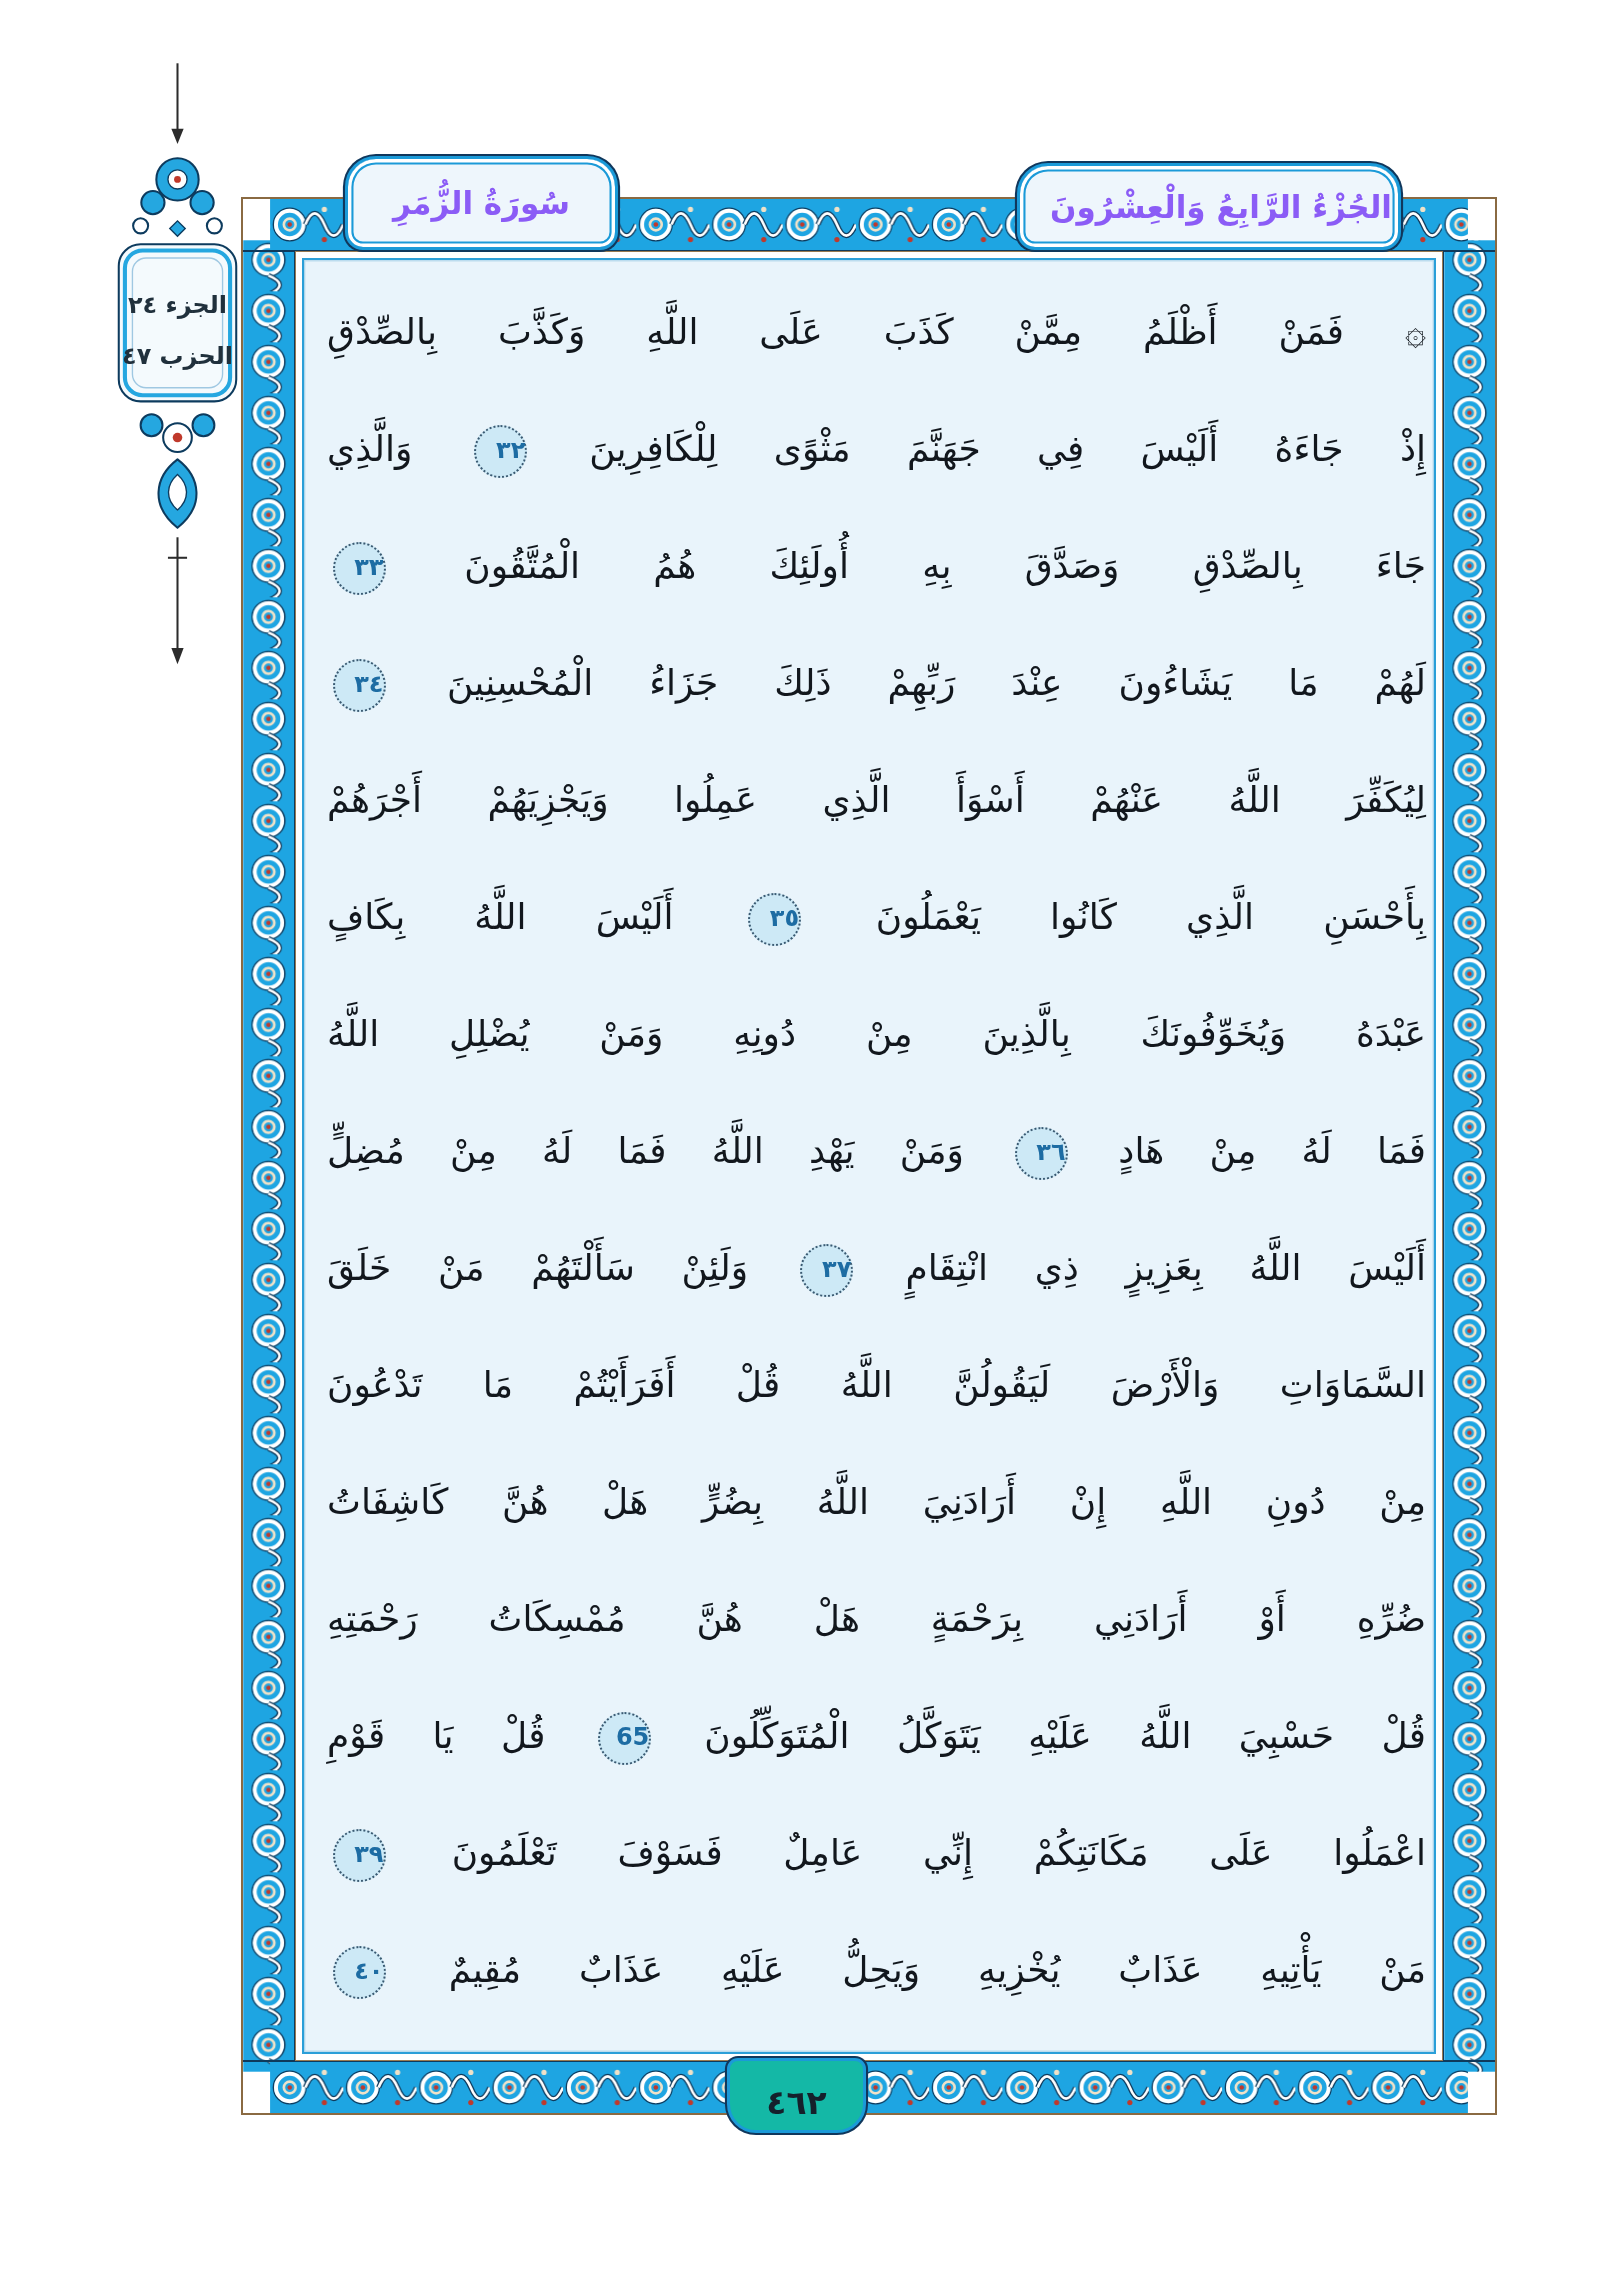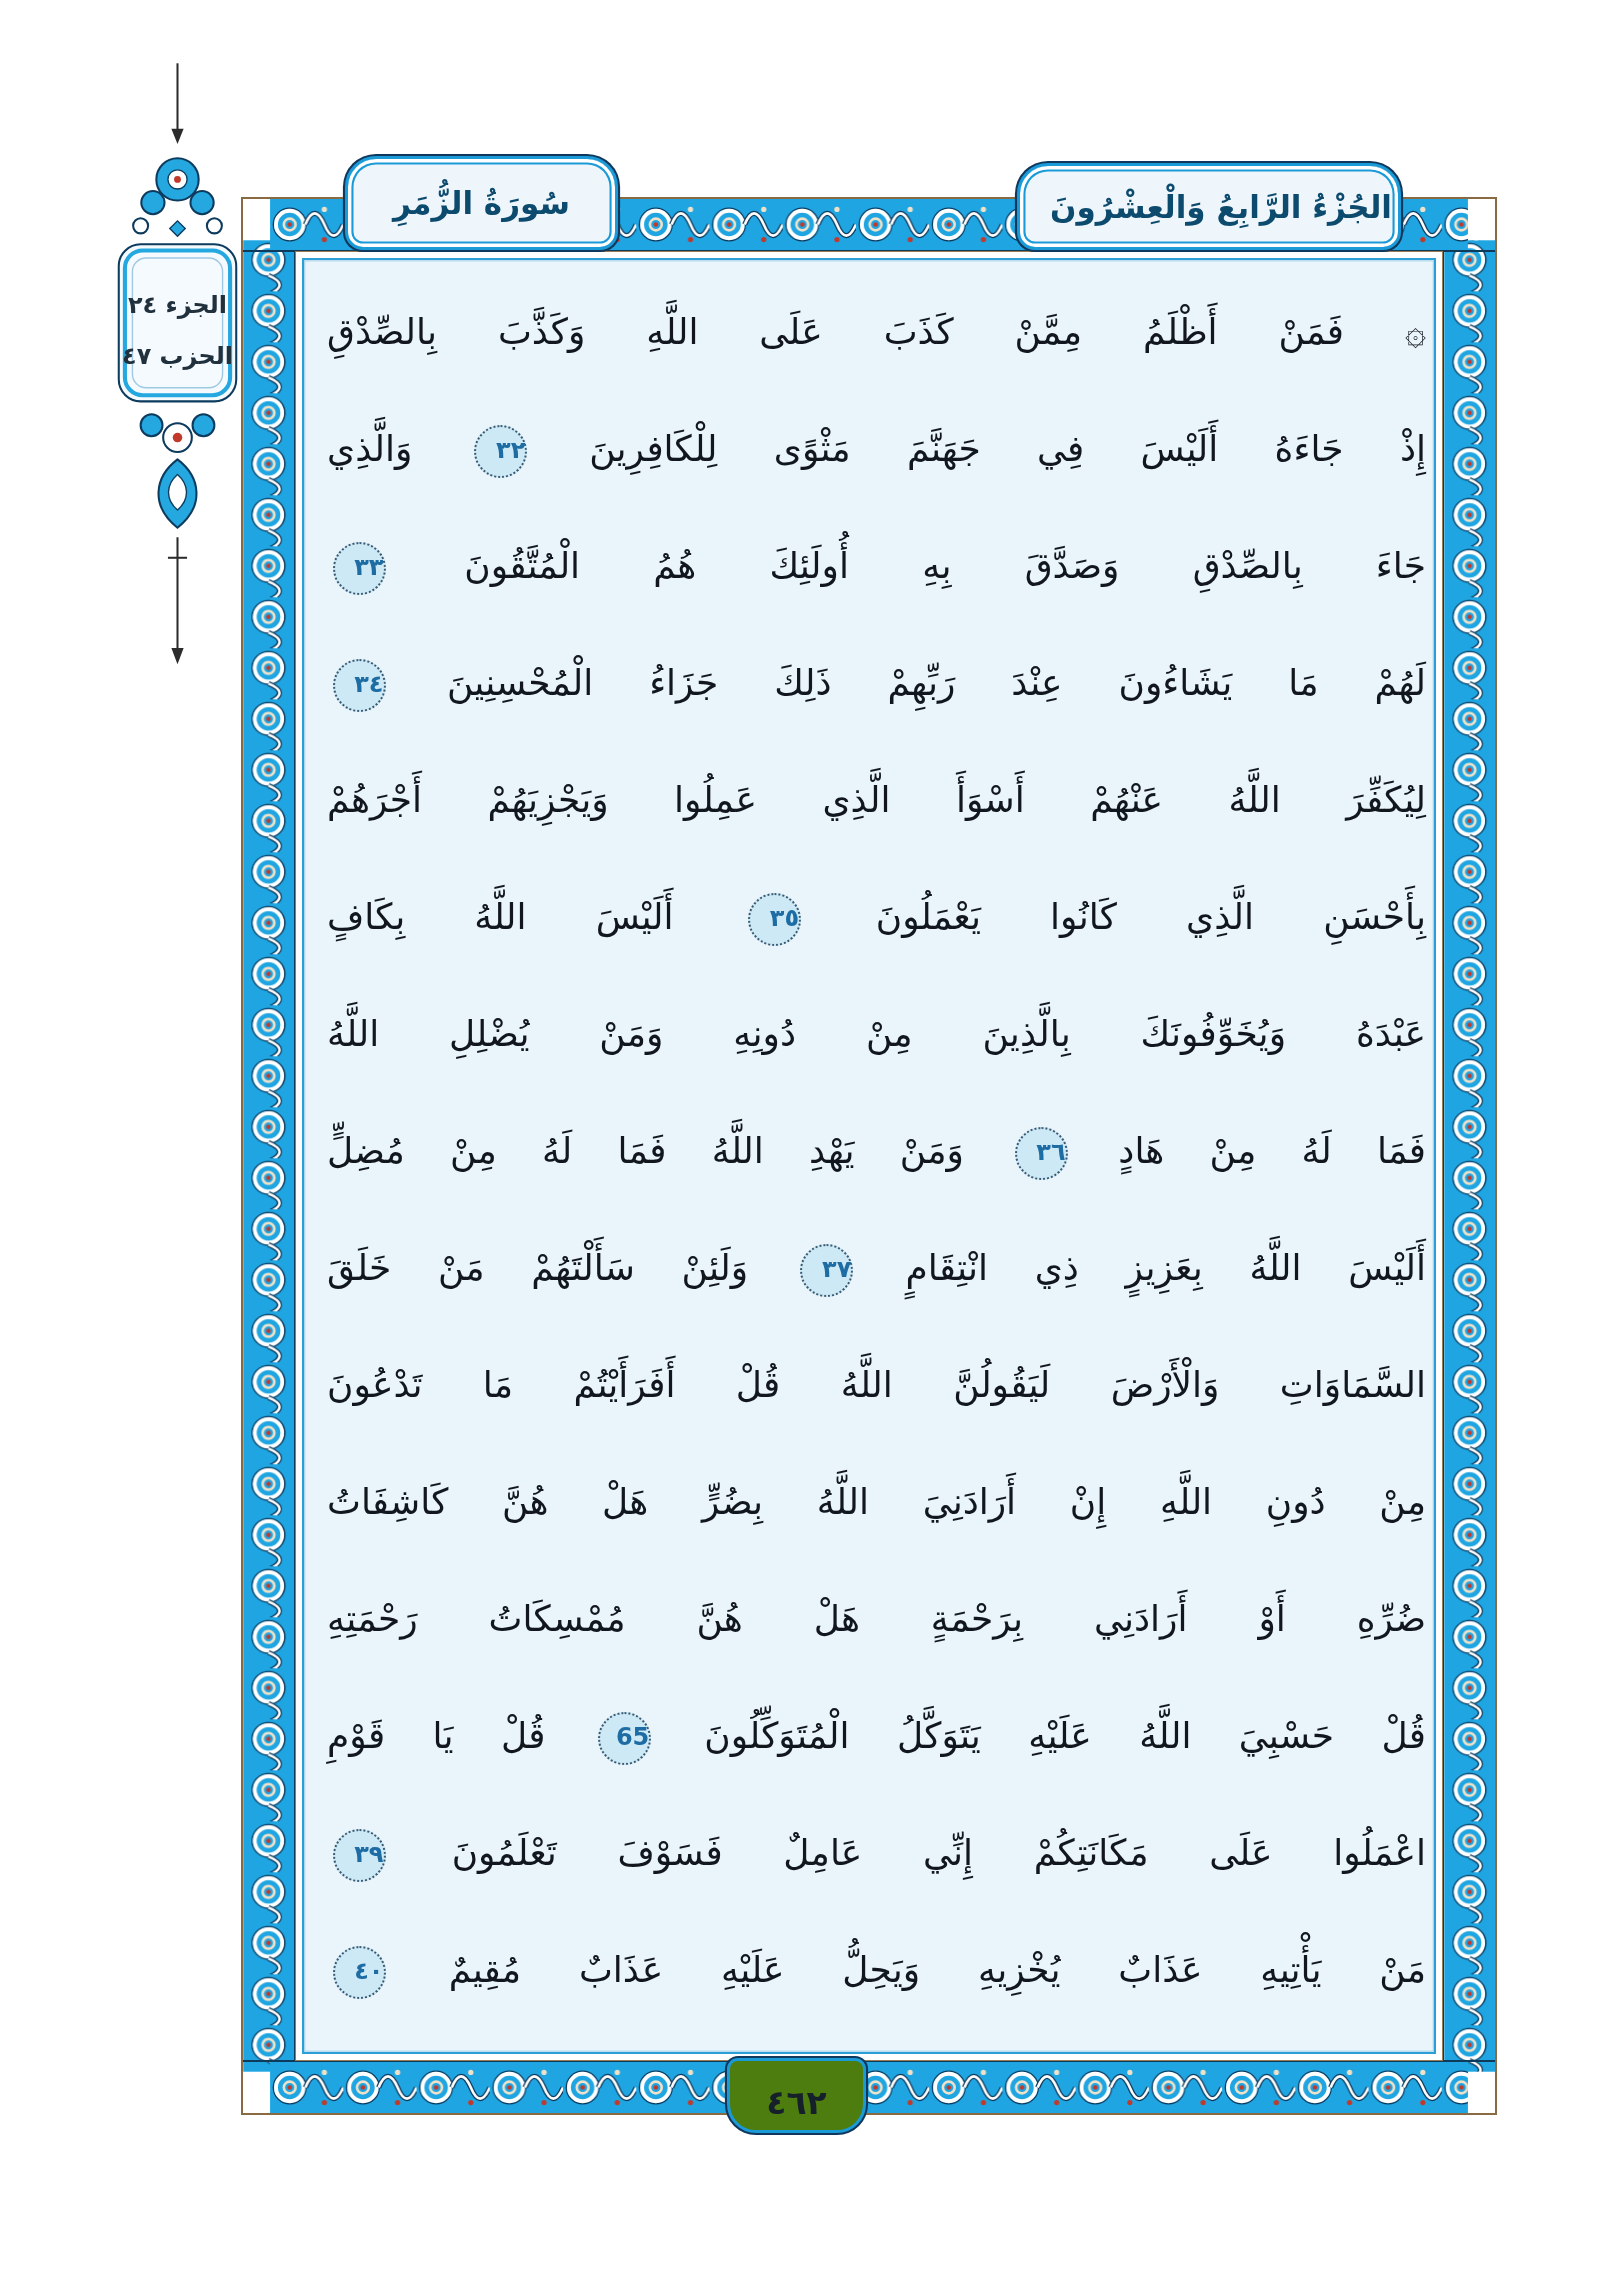--- a/index.html
+++ b/index.html
@@ -19,27 +19,27 @@
   .panel{position:absolute;left:53px;top:53px;right:53px;bottom:53px;
          box-sizing:border-box;background:#e9f4fb;
          border:6.2px solid #ffffff;outline:1.4px solid #9a7a50;
          box-shadow: inset 0 0 0 2.1px #2b9fd8, inset 0 0 0 3.4px #bcdcee;z-index:2;}
 
   
   .tab{position:absolute;box-sizing:border-box;background:#eef6fc;
        border:3.4px solid #1b9ad8;border-radius:31px 31px 18px 18px;
        box-shadow: 0 0 0 2.1px #10375c, inset 0 0 0 3.4px #ffffff, inset 0 0 0 5.5px #1b9ad8;
        display:flex;align-items:center;justify-content:center;z-index:5;}
-  .tab .t{font-size:31px;font-weight:bold;color:#0c4a6e;white-space:nowrap;direction:rtl;}
+  .tab .t{font-size:31px;font-weight:bold;color:#8b5cf6;white-space:nowrap;direction:rtl;}
   .tab-surah{left:345px;top:156px;width:273px;height:94px;}
   .tab-juz{left:1017px;top:163px;width:384px;height:87px;padding-left:24px;}
 
   
   .pagenum-tab{position:absolute;left:727px;top:2058px;width:139px;height:75px;
-       box-sizing:border-box;background:#4d7c0f;border:3.4px solid #1b9ad8;
+       box-sizing:border-box;background:#14b8a6;border:3.4px solid #1b9ad8;
        border-radius:11px 11px 29px 29px;box-shadow:0 0 0 2.1px #10375c;
        display:flex;align-items:flex-end;justify-content:center;z-index:5;}
   .pagenum-tab .n{font-size:33px;font-weight:bold;color:#15202b;line-height:1.6;}
 
   
   .lines{position:absolute;left:327px;top:273px;width:1099px;z-index:4;}
   .line{direction:rtl;height:117px;line-height:117px;font-size:36px;color:#12171d;
         text-align:justify;text-align-last:justify;white-space:nowrap;}
   .ayah{display:inline-block;width:53px;height:53px;box-sizing:border-box;
         border:2.7px dotted #3a5a72;border-radius:50%;background:#cde9f6;

